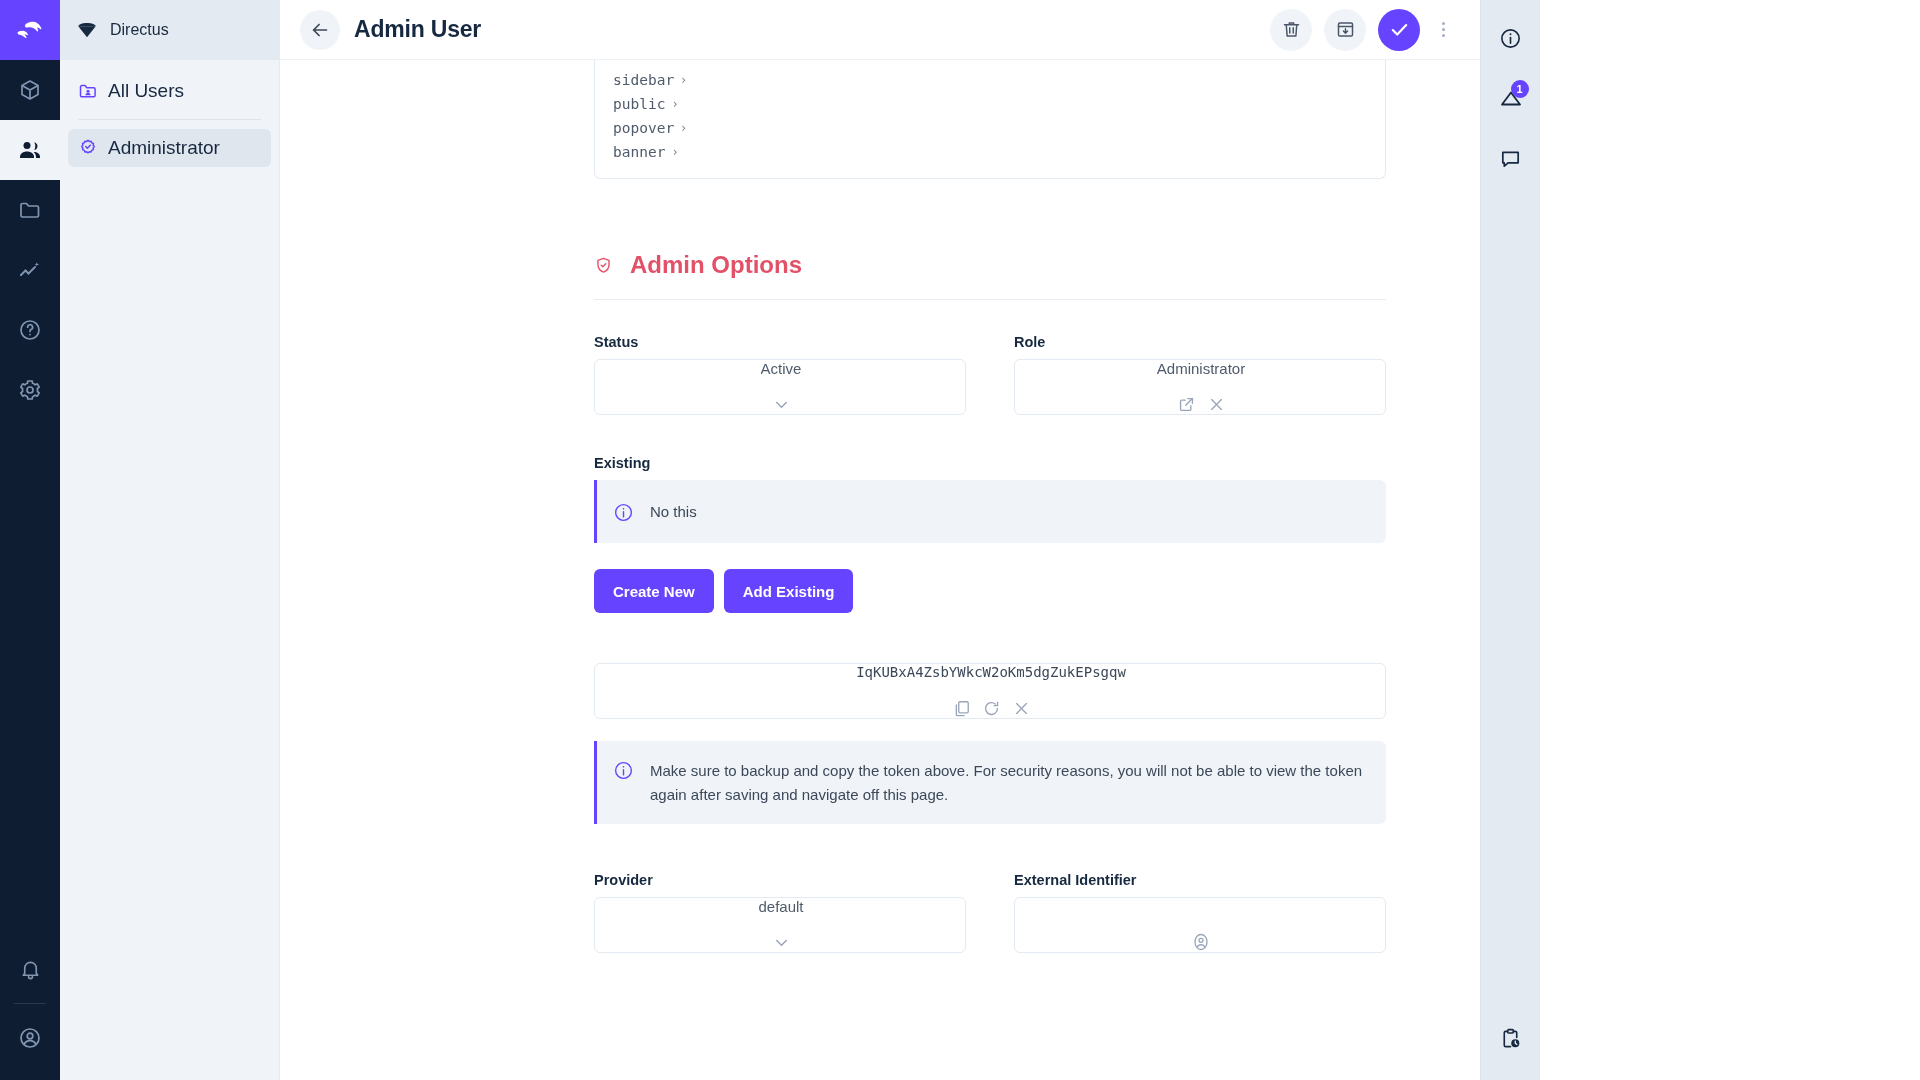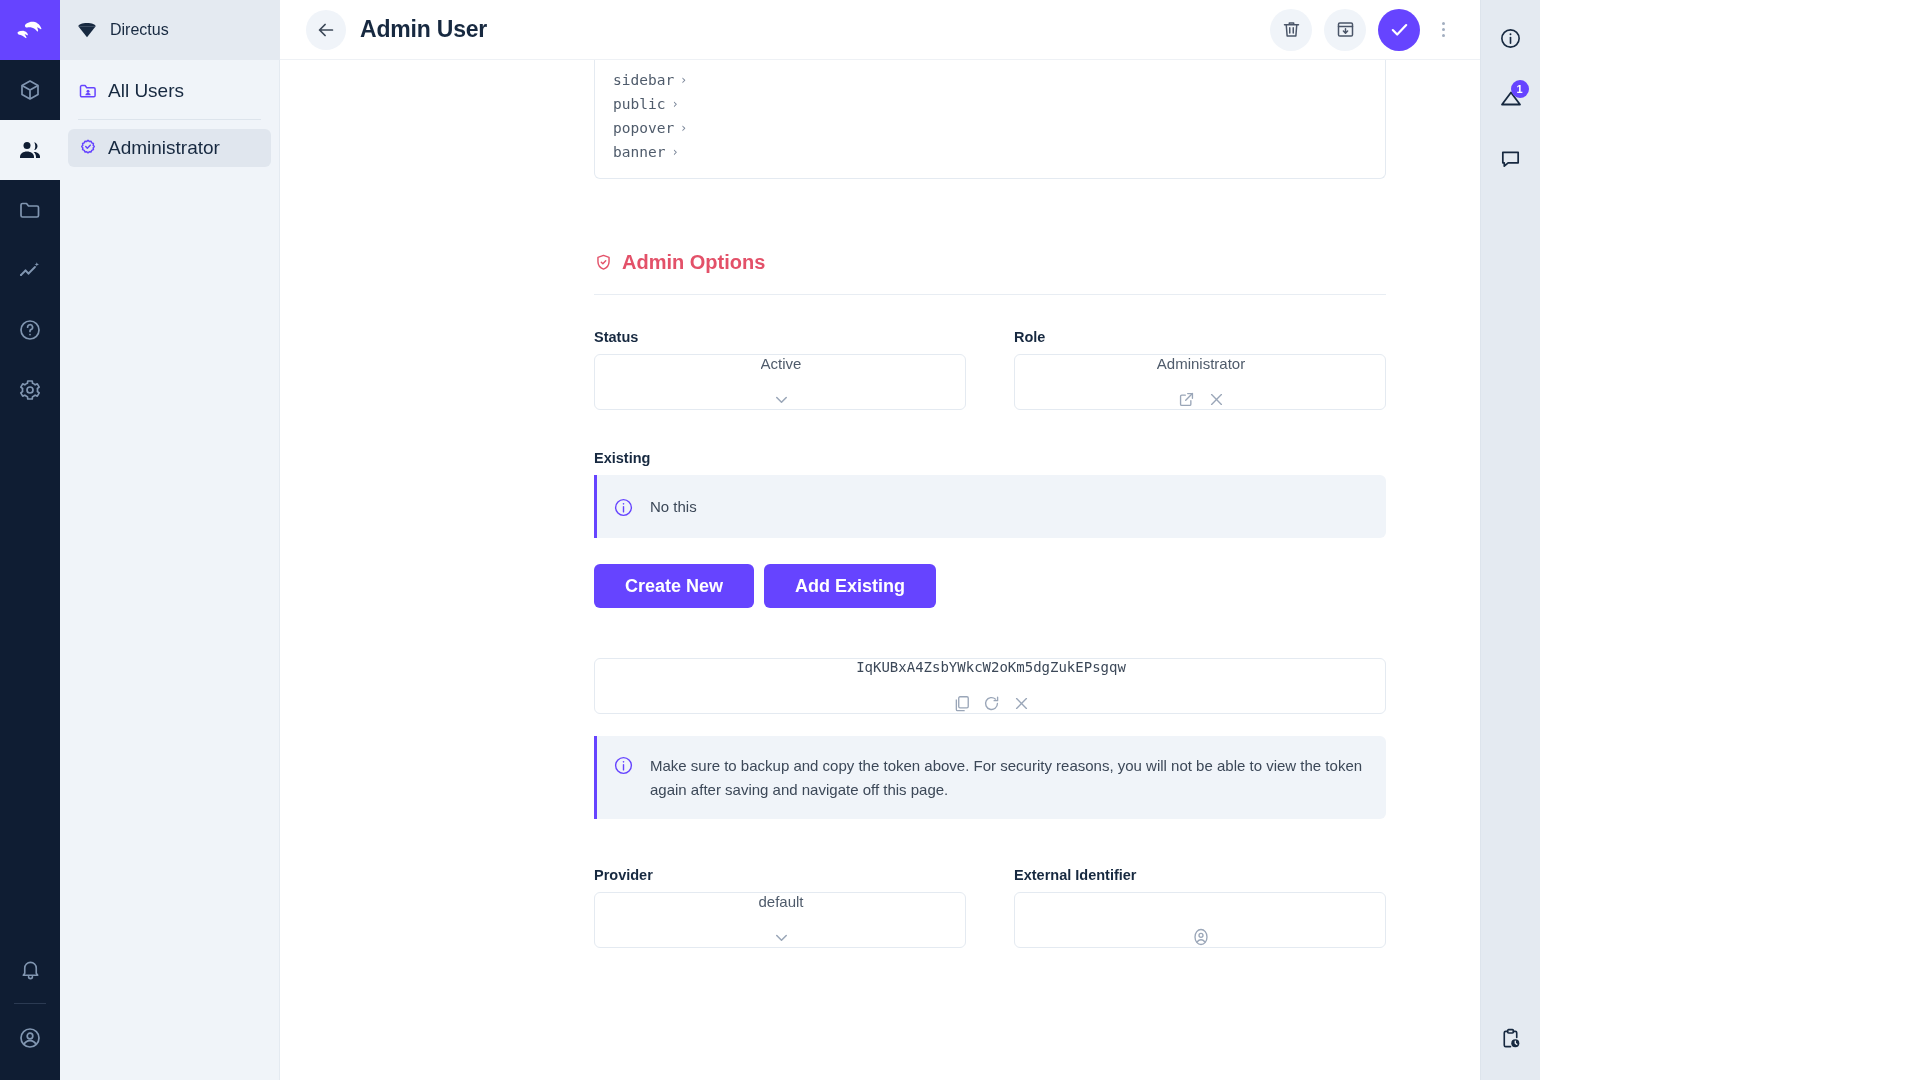--- a/index.html
+++ b/index.html
@@ -69,21 +69,21 @@
     flex: 1 1 auto;
     height: 1080px;
     display: flex; flex-direction: column;
     background: #ffffff;
     min-width: 0;
   }
   .main-header {
     height: 60px;
     flex: 0 0 60px;
     display: flex; align-items: center;
-    padding: 0 24px 0 26px;
+    padding: 0 24px 0 20px;
     border-bottom: 1px solid #eef1f5;
     background: #ffffff;
   }
   .back-btn {
     width: 40px; height: 40px; border-radius: 50%;
     background: #f0f4f9;
     display: flex; align-items: center; justify-content: center;
     cursor: pointer; flex: 0 0 40px;
   }
   .page-title {
@@ -133,23 +133,23 @@
     font-size: 14.5px;
     color: #4f5b6b;
     padding: 4px 18px;
     display: flex; align-items: center; gap: 6px;
     cursor: pointer;
   }
   .tree-chevron { font-size: 12px; color: #7a8699; }
 
   
   .section-head {
-    display: flex; align-items: center; gap: 9px;
+    display: flex; align-items: center; gap: 17px;
     color: #e35169;
-    font-size: 20px; font-weight: bold;
+    font-size: 24px; font-weight: bold;
     margin-top: 72px;
   }
   .section-rule { height: 1px; background: #e8edf3; margin-top: 20px; }
 
   
   .grid2 { display: flex; gap: 48px; margin-top: 34px; }
   .field { flex: 1 1 0; min-width: 0; }
   .field-label {
     font-size: 14.5px; font-weight: bold; color: #172940;
     margin-bottom: 9px; display: flex; align-items: center;
@@ -186,25 +186,25 @@
     color: #3c4858;
     line-height: 1.55;
   }
   .notice.small { align-items: center; padding: 20px 18px 20px 16px; }
   .notice .ni { flex: 0 0 22px; margin-top: 1px; color: #6644ff; }
 
   
   .btn-row { display: flex; gap: 10px; margin-top: 26px; }
   .btn {
     height: 44px;
-    padding: 0 31px;
+    padding: 0 19px;
     border: none; border-radius: 6px;
     background: #6644ff; color: #fff;
     font-family: "Liberation Sans", sans-serif;
-    font-size: 18px; font-weight: bold;
+    font-size: 15px; font-weight: bold;
     cursor: pointer;
     display: flex; align-items: center;
   }
 
   .mt-policies { margin-top: 40px; }
   .mt-token { margin-top: 50px; }
   .mt-notice { margin-top: 22px; }
   .mt-provider { margin-top: 48px; }
 
   

